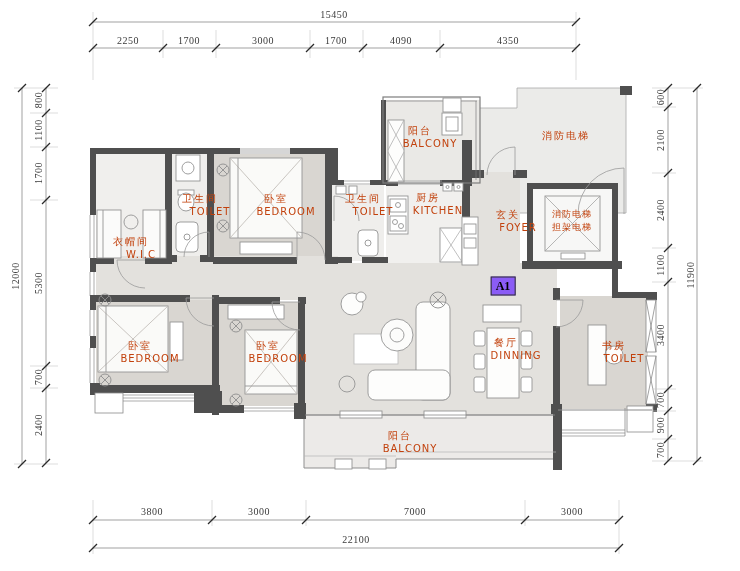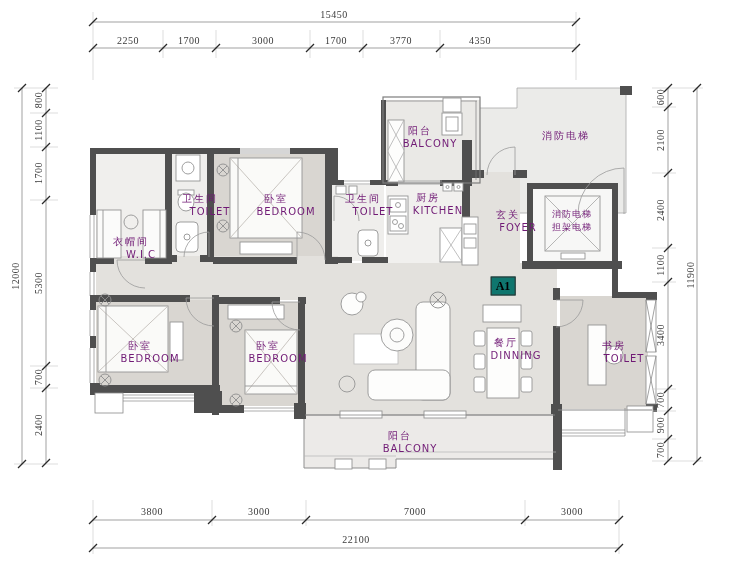--- a/index.html
+++ b/index.html
@@ -3,26 +3,26 @@
 <meta charset="utf-8">
 <style>
   html,body{margin:0;padding:0;background:#fff;}
   #stage{position:relative;width:708px;height:571px;background:#fff;overflow:hidden;
          font-family:"Liberation Sans",sans-serif;}
   svg{position:absolute;left:0;top:0;}
   .dim{position:absolute;font:10px "Liberation Serif",serif;color:#3a3a3a;
        transform:translate(-50%,-50%);letter-spacing:.5px;white-space:nowrap;}
   .dim.v{transform:translate(-50%,-50%) rotate(-90deg);}
   .room-label{position:absolute;transform:translate(-50%,-50%);text-align:center;
-       color:#701a75;line-height:1.3;white-space:nowrap;z-index:5;}
+       color:#c2410c;line-height:1.3;white-space:nowrap;z-index:5;}
   .room-label .zh{display:block;font:10px "DejaVu Sans",sans-serif;letter-spacing:2px;}
   .room-label .en{display:block;font:10px "DejaVu Sans",sans-serif;letter-spacing:1px;margin-left:20px;}
   .room-label.small .zh,.room-label.small .en{font-size:9px;letter-spacing:1px;}
   .badge{position:absolute;transform:translate(-50%,-50%);border:1.3px solid #2f2f2f;
-       background:#0f766e;font:600 12px "Liberation Serif",serif;padding:1px 4px;z-index:6;}
+       background:#8b5cf6;font:600 12px "Liberation Serif",serif;padding:1px 4px;z-index:6;}
   .watermark{position:absolute;right:1px;bottom:3px;z-index:9;
        font:15px "DejaVu Sans",sans-serif;letter-spacing:1px;
        color:#f4f4f4;-webkit-text-stroke:0.9px #b9b9b9;}
 </style>
 </head>
 <body>
 
 <div id="stage">
 
 <svg width="740" height="571" viewBox="0 0 740 571">
@@ -383,22 +383,22 @@
           <path d="M615 552 L623 544"></path>
     </g>
   </g>
 </svg>
 
 <span class="dim" style="left:334px;top:14px">15450</span>
 <span class="dim" style="left:128px;top:40px">2250</span>
 <span class="dim" style="left:189px;top:40px">1700</span>
 <span class="dim" style="left:263px;top:40px">3000</span>
 <span class="dim" style="left:336px;top:40px">1700</span>
-<span class="dim" style="left:401px;top:40px">3770</span>
-<span class="dim" style="left:480px;top:40px">4350</span>
+<span class="dim" style="left:401px;top:40px">4090</span>
+<span class="dim" style="left:508px;top:40px">4350</span>
 <span class="dim v" style="left:15px;top:276px">12000</span>
 <span class="dim v" style="left:38px;top:100px">800</span>
 <span class="dim v" style="left:38px;top:130px">1100</span>
 <span class="dim v" style="left:38px;top:173px">1700</span>
 <span class="dim v" style="left:38px;top:283px">5300</span>
 <span class="dim v" style="left:38px;top:377px">700</span>
 <span class="dim v" style="left:38px;top:425px">2400</span>
 <span class="dim v" style="left:660px;top:97px">600</span>
 <span class="dim v" style="left:660px;top:140px">2100</span>
 <span class="dim v" style="left:660px;top:210px">2400</span>

